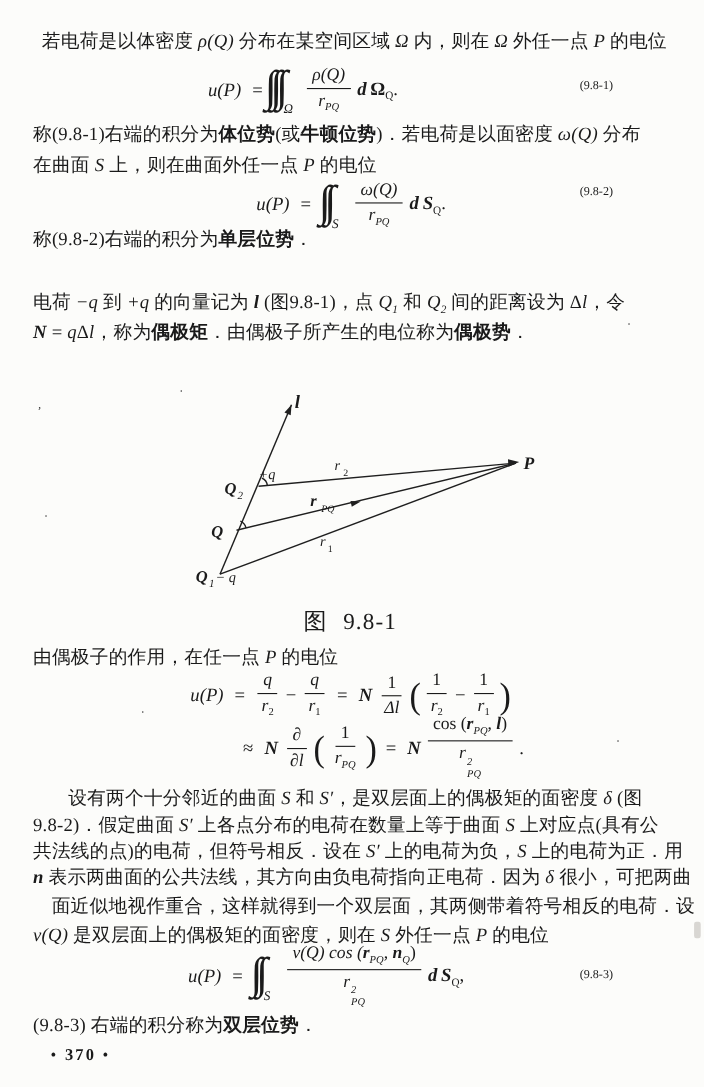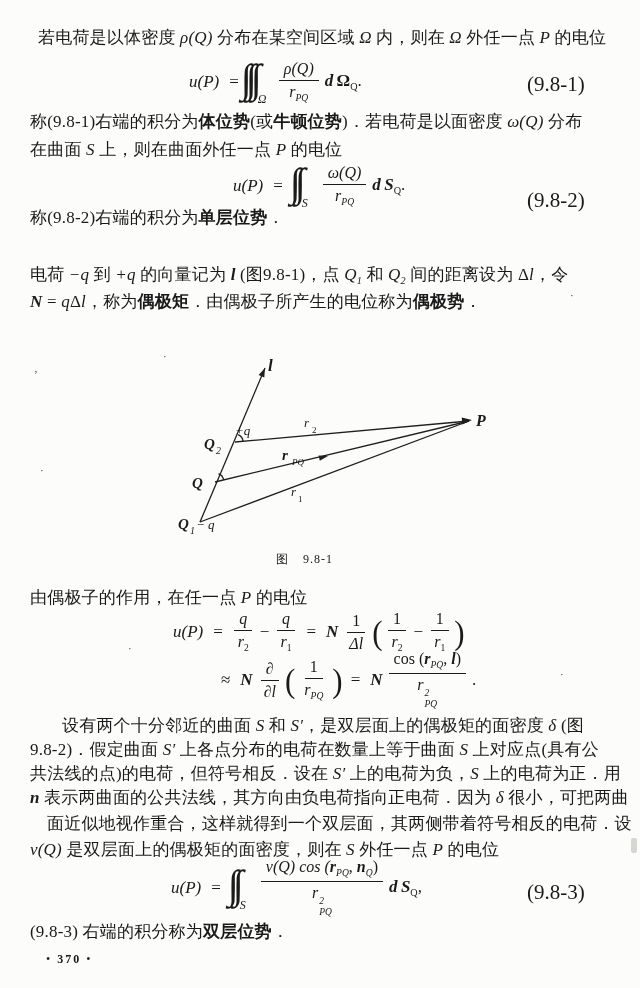--- a/index.html
+++ b/index.html
@@ -17,31 +17,31 @@
   .eq{position:absolute;display:flex;align-items:center;font-size:17px;white-space:nowrap}
   .eq .m{margin:0 3px;display:inline-block}
   .eq .rel{margin:0 7px}
   .frac{display:inline-flex;flex-direction:column;align-items:center;font-size:16px;line-height:1.12;margin:0 3px;text-align:center}
   .fn{padding:0 5px 2px;border-bottom:1.3px solid #1a1a1a}
   .fd{padding:2px 5px 0}
   .bigint{position:relative;display:inline-block;margin:0 9px 0 5px}
   .ints{font-size:40px;font-style:italic;letter-spacing:-.40em;line-height:1;display:inline-block;padding-right:.40em;transform:translateY(-3px)}
   .intsub{position:absolute;left:7px;bottom:-5px;font-size:12px;font-style:italic}
   .bp{font-size:31px;font-weight:400;line-height:1;display:inline-block;transform:scaleY(1.08);margin:0 1px}
-  .eqno{position:absolute;left:527px;font-size:21px}
+  .eqno{position:absolute;left:527px;font-size:11px}
   .ss{display:inline-flex;flex-direction:column;align-items:flex-start;line-height:1;vertical-align:-6px;margin-left:1px}
   .ss sup,.ss sub{font-size:9.5px;line-height:1.15;font-style:italic}
   .bv{font-weight:bold;font-style:italic}
   .fig{position:absolute;left:135px;top:348px}
   .fig text{font-family:"Liberation Serif","DejaVu Serif",serif;fill:#1a1a1a}
-  .caption{position:absolute;left:276px;top:551px;font-size:12px;letter-spacing:1px}
+  .caption{position:absolute;left:276px;top:551px;font-size:21px;letter-spacing:1px}
   .caption .gap{display:inline-block;width:14px}
   .speck{position:absolute;font-size:11px;color:#2f2f2f}
   .smudge{position:absolute;left:631px;top:838px;width:6px;height:15px;background:#b9b6b0;border-radius:2px;opacity:.55}
-  .pageno{position:absolute;left:46px;top:952px;font-size:12px;letter-spacing:2px}
+  .pageno{position:absolute;left:46px;top:952px;font-size:15px;letter-spacing:2px}
 </style>
 </head>
 <body>
 
 <div class="page">
 
   <div class="line" style="left:38px;top:28px"><span>若电荷是以体密度 </span><span class="it">ρ(Q)</span><span> 分布在某空间区域 </span><span class="it">Ω</span><span> 内，则在 </span><span class="it">Ω</span><span> 外任一点 </span><span class="it">P</span><span> 的电位</span></div>
   <div class="line" style="left:30px;top:112px"><span>称(9.8-1)右端的积分为</span><span class="bold">体位势</span><span>(或</span><span class="bold">牛顿位势</span><span>)．若电荷是以面密度 </span><span class="it">ω(Q)</span><span> 分布</span></div>
   <div class="line" style="left:30px;top:140px"><span>在曲面 </span><span class="it">S</span><span> 上，则在曲面外任一点 </span><span class="it">P</span><span> 的电位</span></div>
   <div class="line" style="left:30px;top:208px"><span>称(9.8-2)右端的积分为</span><span class="bold">单层位势</span><span>．</span></div>
@@ -71,21 +71,21 @@
   <div class="eq" style="left:230px;top:160px;height:52px">
     <span class="it m">u(P)</span>
     <span class="rel">=</span>
     <span class="bigint"><span class="ints">∫∫</span><span class="intsub">S</span></span>
     <span class="frac">
       <span class="fn it">ω(Q)</span>
       <span class="fd"><span class="it">r</span><sub class="it">PQ</sub></span>
     </span>
     <span class="m"><span class="bv">d</span> <span class="it bold">S</span><sub>Q</sub><span>.</span></span>
   </div>
-  <div class="eqno" style="top:188px">(9.8-2)</div>
+  <div class="eqno" style="top:168px">(9.8-2)</div>
 
   <svg class="fig" width="370" height="200" viewBox="0 0 370 200">
     <g stroke="#1f1f1f" stroke-width="1.3" fill="none">
       <line x1="65" y1="174" x2="130" y2="20"></line>
       <line x1="100" y1="94" x2="334" y2="73"></line>
       <line x1="80" y1="134" x2="334" y2="73"></line>
       <line x1="65" y1="174" x2="334" y2="73"></line>
       <path d="M103.1 86.6 A 8 8 0 0 1 108 93.3"></path>
       <path d="M83.5 125.7 A 9 9 0 0 1 88.7 131.9"></path>
     </g>

